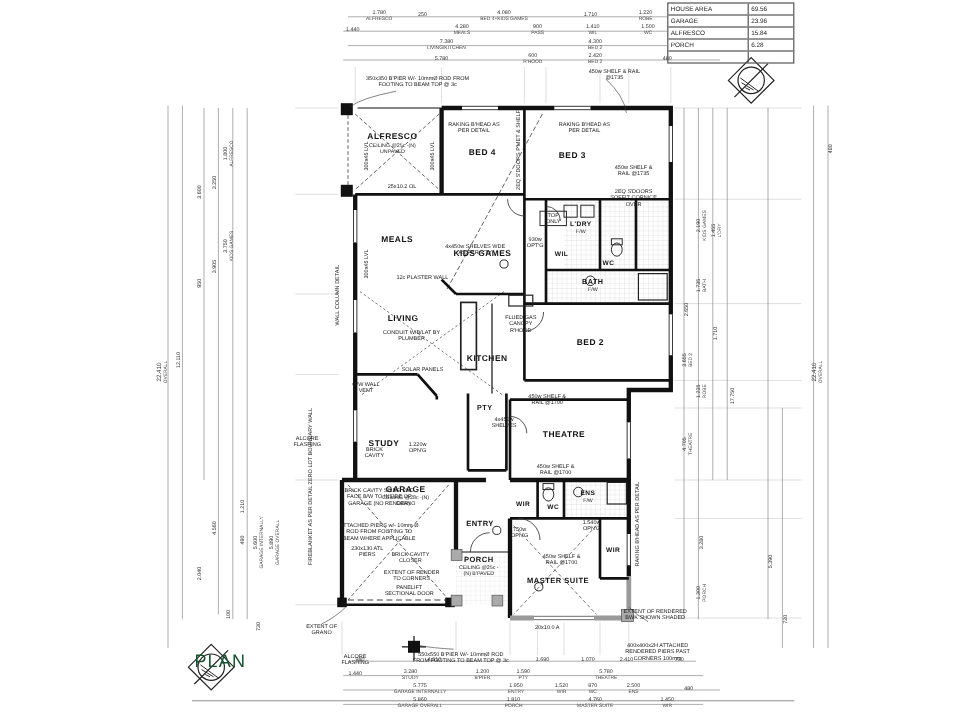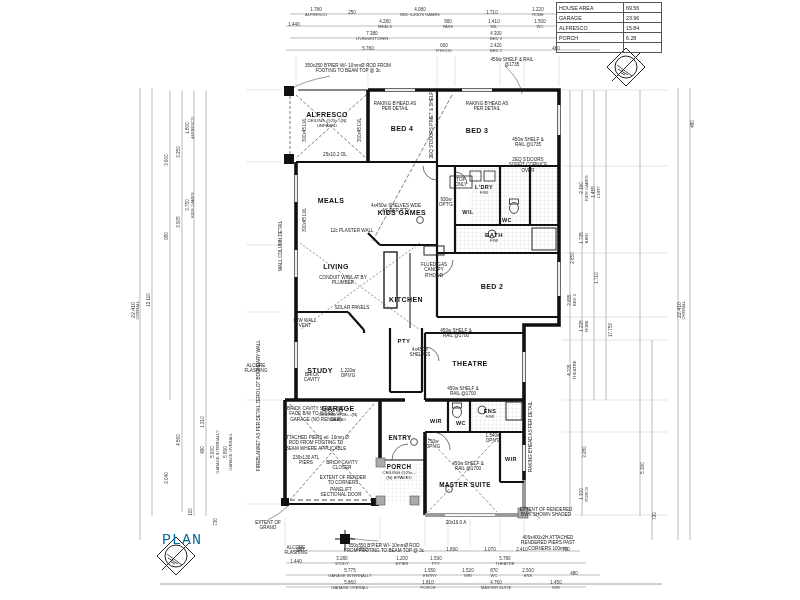--- a/index.html
+++ b/index.html
@@ -10,21 +10,21 @@
         align-items:center;text-align:center;font-size:7px;font-weight:bold;letter-spacing:.4px;
         color:#111;white-space:nowrap;z-index:3;}
   .room .note{font-size:4.4px;font-weight:normal;letter-spacing:0;white-space:normal;line-height:1.2;color:#222;}
   .ann{position:absolute;transform:translate(-50%,-50%);font-size:4.6px;line-height:1.18;
        text-align:center;color:#222;z-index:3;}
   .ann.v{transform:translate(-50%,-50%) rotate(-90deg);white-space:nowrap;}
   .dim{position:absolute;transform:translate(-50%,-50%);display:flex;flex-direction:column;
        align-items:center;font-size:4.5px;color:#333;line-height:1.05;white-space:nowrap;z-index:2;}
   .dim .n{font-size:4.1px;color:#444;}
   .dim.vdim{transform:translate(-50%,-50%) rotate(-90deg);}
-  .plan-title{position:absolute;left:162px;top:532px;font-size:15px;letter-spacing:1px;color:#0369a1;z-index:3;font-family:Liberation Mono, monospace;}
+  .plan-title{position:absolute;left:162px;top:543px;font-size:15px;letter-spacing:1px;color:#14532d;z-index:3;}
   .area-table{position:absolute;left:556px;top:2px;width:104px;border:0.7px solid #555;z-index:3;
               font-size:5.3px;color:#222;}
   .area-table .tr{display:flex;border-bottom:0.7px solid #555;height:9px;align-items:center;}
   .area-table .tr:last-child{border-bottom:none;}
   .area-table .tl{flex:0 0 64px;padding-left:2px;border-right:0.7px solid #555;height:100%;
                   display:flex;align-items:center;}
   .area-table .tv{flex:1;padding-left:2px;}
 </style>
 </head>
 <body>

